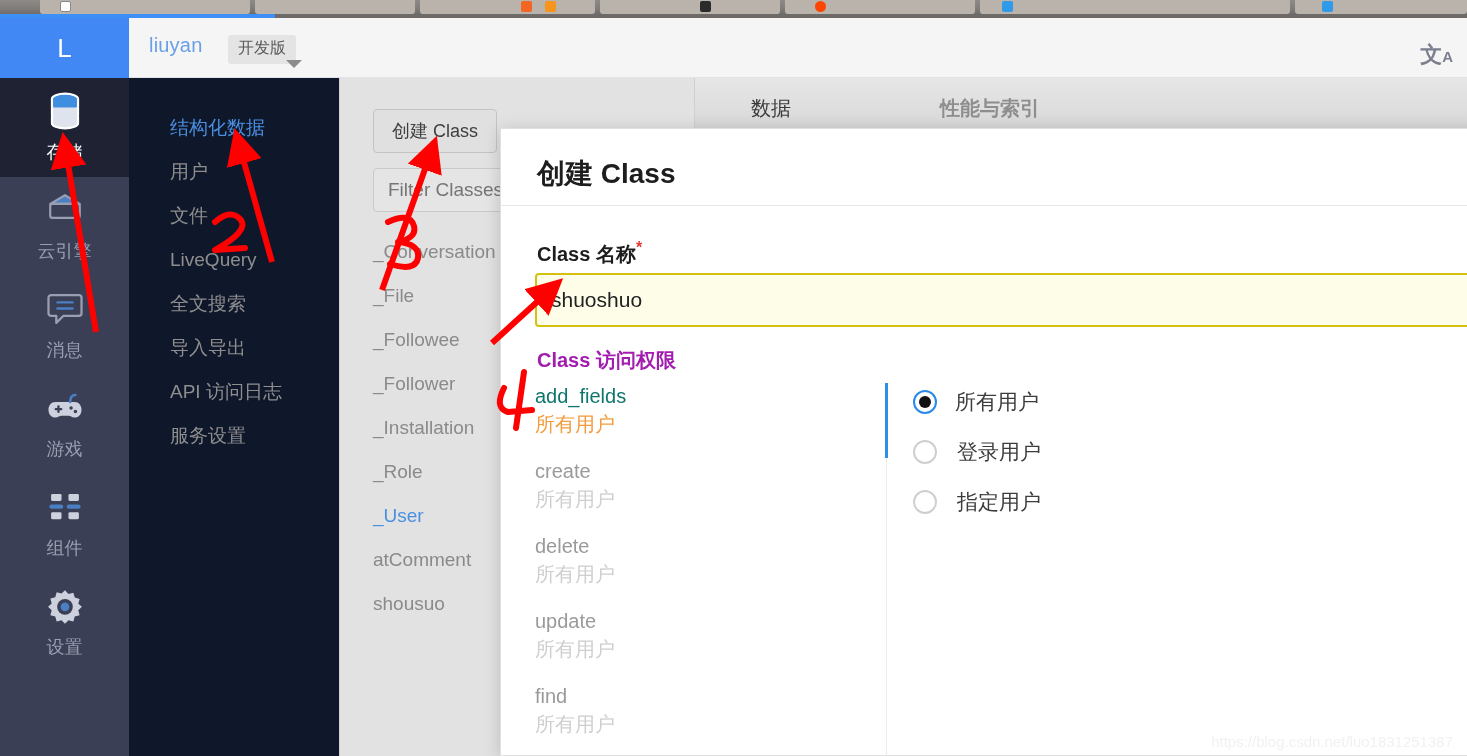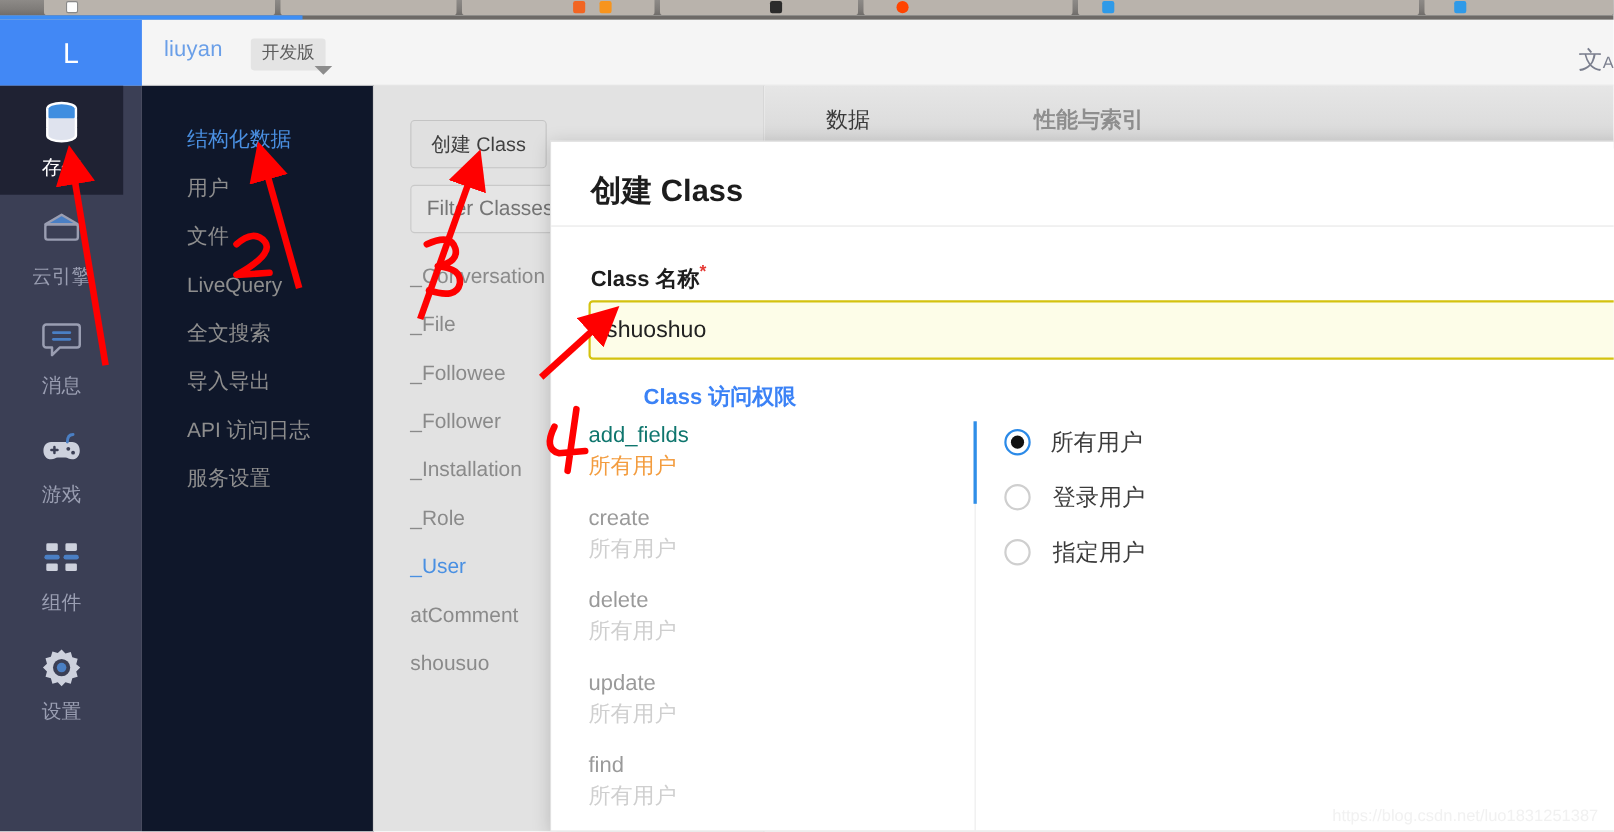--- a/index.html
+++ b/index.html
@@ -59,32 +59,32 @@
     background: #e4e4e4; color: #5b5b5b;
     font-size: 16px; padding: 3px 10px 5px; border-radius: 3px;
   }
   .proj-caret {
     position: absolute; left: 286px; top: 42px;
     width: 0; height: 0;
     border-left: 8px solid transparent; border-right: 8px solid transparent;
     border-top: 8px solid #8c8c8c;
   }
   .translate-icon {
-    position: absolute; right: 0; top: 26px;
-    color: #7b7f8e; font-size: 22px; line-height: 1;
+    position: absolute; right: 14px; top: 26px;
+    color: #7b7f8e; font-size: 22px; line-height: 1; font-weight: bold;
   }
   .translate-icon .sm { font-size: 15px; }
 
   
   .rail {
     position: absolute; top: 78px; left: 0; width: 129px; height: 678px;
     background: #3b3f55;
   }
   .rail-item {
-    position: relative; width: 112px; height: 99px;
+    position: relative; width: 129px; height: 99px;
     display: flex; flex-direction: column; align-items: center; justify-content: center;
     gap: 9px;
     color: #9a9eb2; font-size: 18px;
   }
   .rail-item.active { background: #1f2233; color: #ffffff; }
   .rail-ico { width: 42px; height: 40px; display: block; }
 
   
   .subnav {
     position: absolute; top: 78px; left: 129px; width: 211px; height: 678px;
@@ -177,21 +177,21 @@
     background: #fdfde8;
     border: 2px solid #d4c20f;
     border-radius: 4px;
     font-size: 21px; color: #222;
     padding-left: 14px;
     font-family: inherit;
     outline: none;
   }
   .perm-title {
     position: absolute; top: 218px; left: 36px;
-    font-size: 20px; font-weight: bold; color: #3b82f6; margin-left: 48px;
+    font-size: 20px; font-weight: bold; color: #a21caf;
   }
   .perm-list {
     position: absolute; top: 254px; left: 34px; width: 350px;
   }
   .perm-row { position: relative; height: 75px; }
   .perm-key { font-size: 20px; color: #9a9a9a; line-height: 26px; }
   .perm-row.selected .perm-key { color: #0f766e; }
   .perm-val { font-size: 20px; color: #cfcfcf; line-height: 30px; }
   .perm-row.selected .perm-val { color: #f39c3e; }
 

